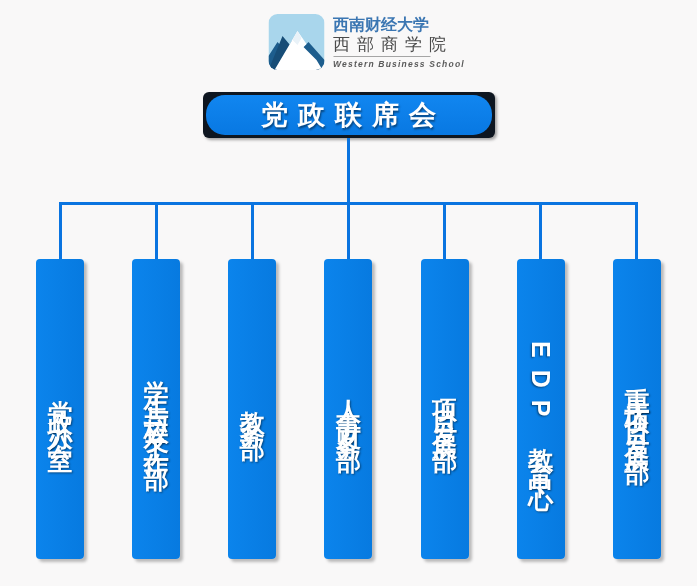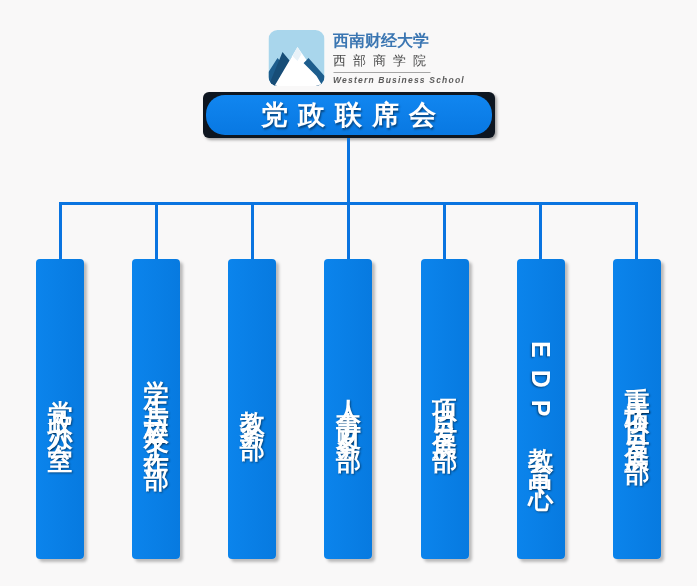--- a/index.html
+++ b/index.html
@@ -7,32 +7,32 @@
     width: 697px; height: 586px;
     background: #f9f8f8;
     font-family: "Liberation Sans", sans-serif;
     overflow: hidden;
     position: relative;
   }
   .canvas { position: absolute; inset: 0; width: 697px; height: 586px; }
 
   
   .logo {
-    position: absolute; top: 30px; left: 50%; transform: translateX(-50%);
+    position: absolute; top: 14px; left: 50%; transform: translateX(-50%);
     display: flex; align-items: center; gap: 9px;
   }
   .logo-icon { width: 56px; height: 56px; display: block; }
   .logo-text { display: flex; flex-direction: column; width: 96px; }
   .logo-univ {
     color: #3b76b2; font-family: "DejaVu Serif", serif;
     font-weight: bold; font-size: 16px; line-height: 20px;
     white-space: nowrap; letter-spacing: 0px;
   }
   .logo-school-cn {
-    color: #4b4b4b; font-size: 13px; line-height: 19px;
+    color: #4b4b4b; font-size: 17px; line-height: 19px;
     letter-spacing: 7px; white-space: nowrap; margin-right: -7px;
   }
   .logo-divider { border: 0; border-top: 1px solid #a5a5a5; margin: 2px 0 2px 0; width: 97px; }
   .logo-school-en {
     color: #5a5a5a; font-size: 8.5px; font-weight: bold;
     letter-spacing: 1.2px; white-space: nowrap; font-style: italic;
   }
 
   
   .root-box {

